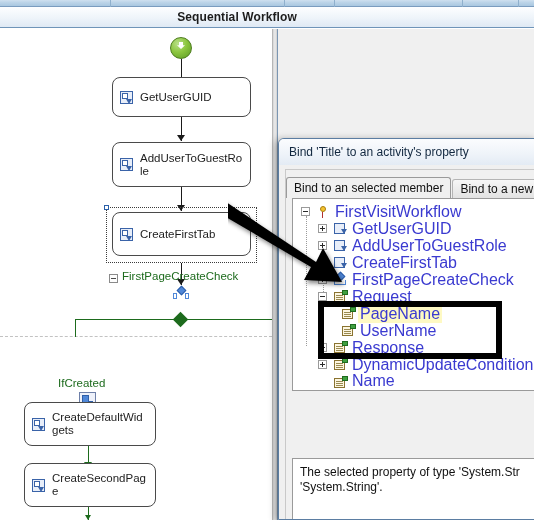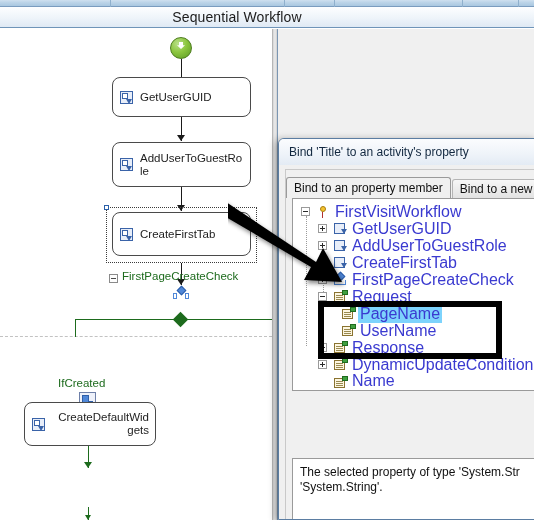--- a/index.html
+++ b/index.html
@@ -41,24 +41,25 @@
     left: 0; top: 7px;
     width: 534px; height: 21px;
     background: linear-gradient(to bottom, #fdfeff 0%, #eef4fa 55%, #dfe9f4 100%);
     border-bottom: 1px solid #6f94b8;
     box-sizing: border-box;
     display: flex;
     align-items: center;
     justify-content: center;
   }
   .designer-header .title {
-    font-size: 14px;
+    font-size: 12px;
     color: #1c1c1c;
     letter-spacing: .1px;
     margin-left: -60px;
+    font-weight: bold;
   }
 
   
   .canvas {
     position: absolute;
     left: 0; top: 29px;
     width: 272px; height: 491px;
     background: #ffffff;
     overflow: hidden;
   }
@@ -348,21 +349,21 @@
     align-items: center;
     white-space: nowrap;
   }
   .tnode .tlabel {
     font-size: 16px;
     color: #3a3ad0;
     padding: 0 2px;
   }
   .tnode.root .tlabel { color: #3a3ad0; }
   .tnode .tlabel.sel {
-    background: #7dd3fc;
+    background: #fef9c3;
   }
   .expander {
     position: absolute;
     width: 9px; height: 9px;
     border: 1px solid #9a9a9a;
     background: #ffffff;
     box-sizing: border-box;
   }
   .expander .h {
     position: absolute;
@@ -579,44 +580,50 @@
     <div class="vline green" style="left:75px; top:290px; height:18px;"></div>
 
     <div class="ifelse-label" style="left:58px; top:348px;">IfCreated</div>
     <div class="branch-glyph" style="left:79px; top:363px;"></div>
     <div class="vline green" style="left:88px; top:380px; height:20px;"></div>
 
     <div class="activity" style="left:24px; top:373px; width:132px; height:44px;">
       <span class="a-icon">
         <span class="glyph-code"></span>
       </span>
-      <span class="a-label" style="width:97px;text-align:right;">CreateDefaultWidgets</span>
+      <span class="a-label" style="width:97px;">CreateDefaultWidgets</span>
     </div>
 
     <div class="vline green" style="left:88px; top:417px; height:22px;"></div>
     <div class="arrowhead green" style="left:84px; top:433px;"></div>
 
+    <div class="activity" style="left:24px; top:434px; width:132px; height:44px;">
+      <span class="a-icon">
+        <span class="glyph-code"></span>
+      </span>
+      <span class="a-label" style="width:97px;">CreateSecondPage</span>
+    </div>
 
     <div class="vline green" style="left:88px; top:478px; height:13px;"></div>
     <div class="arrowhead green small" style="left:85px; top:486px;"></div>
   </div>
 
   <div class="vscroll"></div>
 
   <div class="dialog">
 
     <div class="dialog-titlebar">
       <span class="dtitle">Bind 'Title' to an activity's property</span>
     </div>
 
     <div class="dialog-body"></div>
 
     <div class="tabrow">
       <div class="tab active">
-        <span>Bind to an property member</span>
+        <span>Bind to an selected member</span>
       </div>
       <div class="tab inactive">
         <span>Bind to a new</span>
       </div>
     </div>
 
     <div class="treeview">
 
       <div class="tdot-v" style="left:13px; top:17px; height:130px;"></div>
       <div class="tdot-v" style="left:30px; top:76px; height:35px;"></div>

